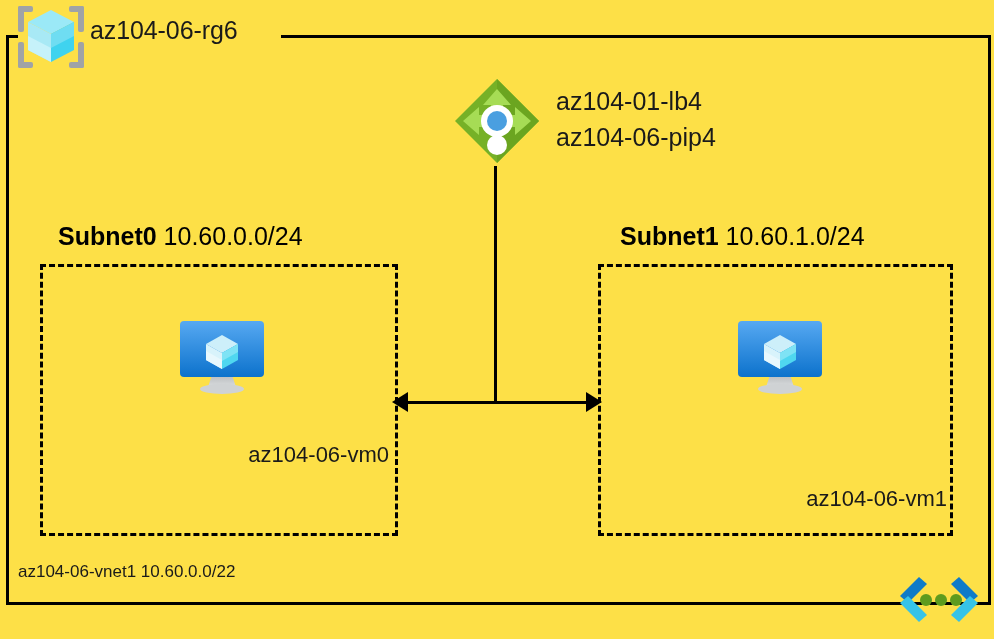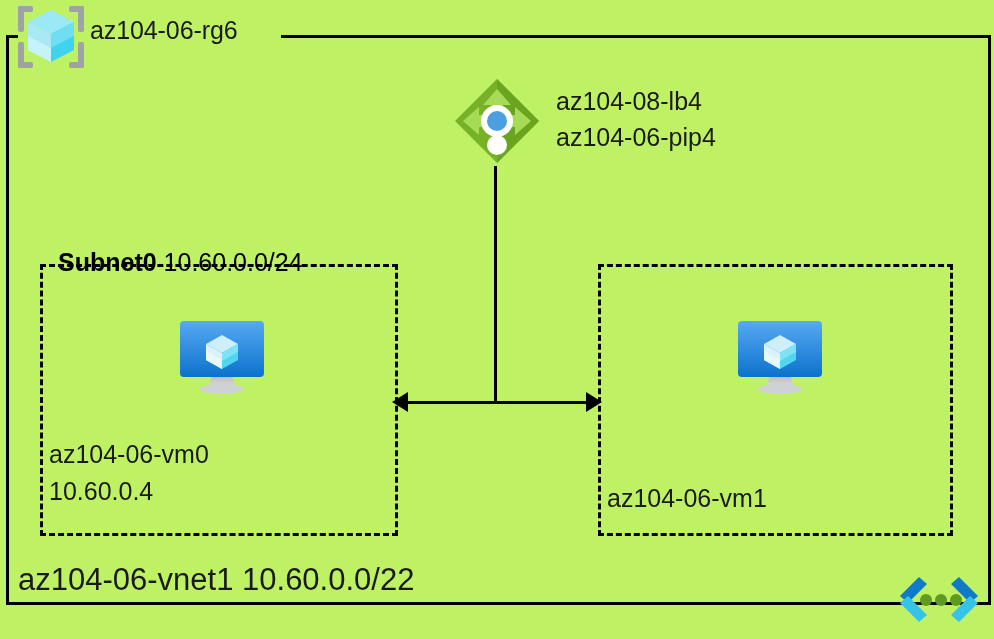--- a/index.html
+++ b/index.html
@@ -9,21 +9,21 @@
     background: #ffffff;
   }
   body {
     font-family: "Liberation Sans", sans-serif;
     -webkit-font-smoothing: antialiased;
   }
   #canvas {
     position: relative;
     width: 994px;
     height: 639px;
-    background: #bef264;
+    background: #fde047;
     overflow: hidden;
   }
 
   
   .rg-border-left {
     position: absolute;
     left: 6px; top: 35px;
     width: 3px; height: 570px;
     background: #000000;
   }
@@ -93,21 +93,20 @@
     width: 3px; height: 238px;
     background: #000000;
   }
 
   
   .subnet-heading {
     position: absolute;
     font-size: 25px;
     color: #000000;
     white-space: nowrap;
-    margin-top: 26px;
   }
   .subnet-heading .name { font-weight: bold; }
   .subnet-heading .cidr { font-weight: normal; }
   #subnet0-heading { left: 58px;  top: 222px; }
   #subnet1-heading { left: 620px; top: 222px; }
 
   
   .subnet-box {
     position: absolute;
     border: 3px dashed #000000;
@@ -122,22 +121,22 @@
     position: absolute;
     width: 92px; height: 82px;
   }
   .vm-icon svg { display: block; }
   #vm0-icon { left: 176px; top: 315px; }
   #vm1-icon { left: 734px; top: 315px; }
 
   .vm-labels {
     position: absolute;
     width: 340px;
-    text-align: left;
-    font-size: 25px;
+    text-align: right;
+    font-size: 22px;
     line-height: 37px;
     color: #1a1a1a;
   }
   #vm0-labels { left: 49px;  top: 436px; }
   #vm1-labels { left: 607px; top: 436px; margin-top: 44px; }
 
   
   .link-line {
     position: absolute;
     left: 406px; top: 401px;
@@ -151,21 +150,21 @@
     border-top: 10px solid transparent;
     border-bottom: 10px solid transparent;
   }
   #arrow-left  { left: 392px; border-right: 16px solid #000000; }
   #arrow-right { left: 586px; border-left: 16px solid #000000; }
 
   
   .vnet-label {
     position: absolute;
     left: 18px; top: 562px;
-    font-size: 31px;
+    font-size: 17px;
     color: #1a1a1a;
     white-space: nowrap;
   }
   .vnet-icon {
     position: absolute;
     left: 893px; top: 573px;
     width: 92px; height: 62px;
   }
   .vnet-icon svg { display: block; }
 </style>
@@ -219,21 +218,21 @@
       </g>
 
       <rect x="42" y="46" width="8" height="22" fill="#FFFFFF"></rect>
       <circle cx="46" cy="70" r="10" fill="#FFFFFF"></circle>
 
       <circle cx="46" cy="46" r="16" fill="#FFFFFF"></circle>
       <circle cx="46" cy="46" r="10" fill="#4A9FE0"></circle>
     </svg>
   </div>
   <div class="lb-labels">
-    <div>az104-08-lb4</div>
+    <div>az104-01-lb4</div>
     <div>az104-06-pip4</div>
   </div>
   <div class="lb-stem"></div>
 
   <div class="subnet-heading" id="subnet0-heading">
     <span class="name">Subnet0</span>
     <span class="cidr">10.60.0.0/24</span>
   </div>
   <div class="subnet-box" id="subnet0-box"></div>
 
@@ -257,23 +256,26 @@
 
       <polygon points="46,20 62,29 46,38 30,29" fill="#CDEFFA"></polygon>
       <polygon points="30,29 46,38 46,54 30,45" fill="#D8F3FB"></polygon>
       <polygon points="62,29 62,45 46,54 46,38" fill="#4FD7F0"></polygon>
       <polygon points="30,36 46,45 46,54 30,45" fill="#E8F8FD"></polygon>
       <polygon points="62,29 62,37 46,46 46,38" fill="#7FE3F5"></polygon>
     </svg>
   </div>
   <div class="vm-labels" id="vm0-labels">
     <div>az104-06-vm0</div>
-    <div>10.60.0.4</div>
-  </div>
-
+  </div>
+
+  <div class="subnet-heading" id="subnet1-heading">
+    <span class="name">Subnet1</span>
+    <span class="cidr">10.60.1.0/24</span>
+  </div>
   <div class="subnet-box" id="subnet1-box"></div>
 
   <div class="vm-icon" id="vm1-icon">
     <svg width="92" height="82" viewBox="0 0 92 82">
       <defs>
         <linearGradient id="monGrad1" x1="0" y1="0" x2="0" y2="1">
           <stop offset="0%" stop-color="#57A9F2"></stop>
           <stop offset="100%" stop-color="#0C72CC"></stop>
         </linearGradient>
         <linearGradient id="standGrad1" x1="0" y1="0" x2="0" y2="1">

